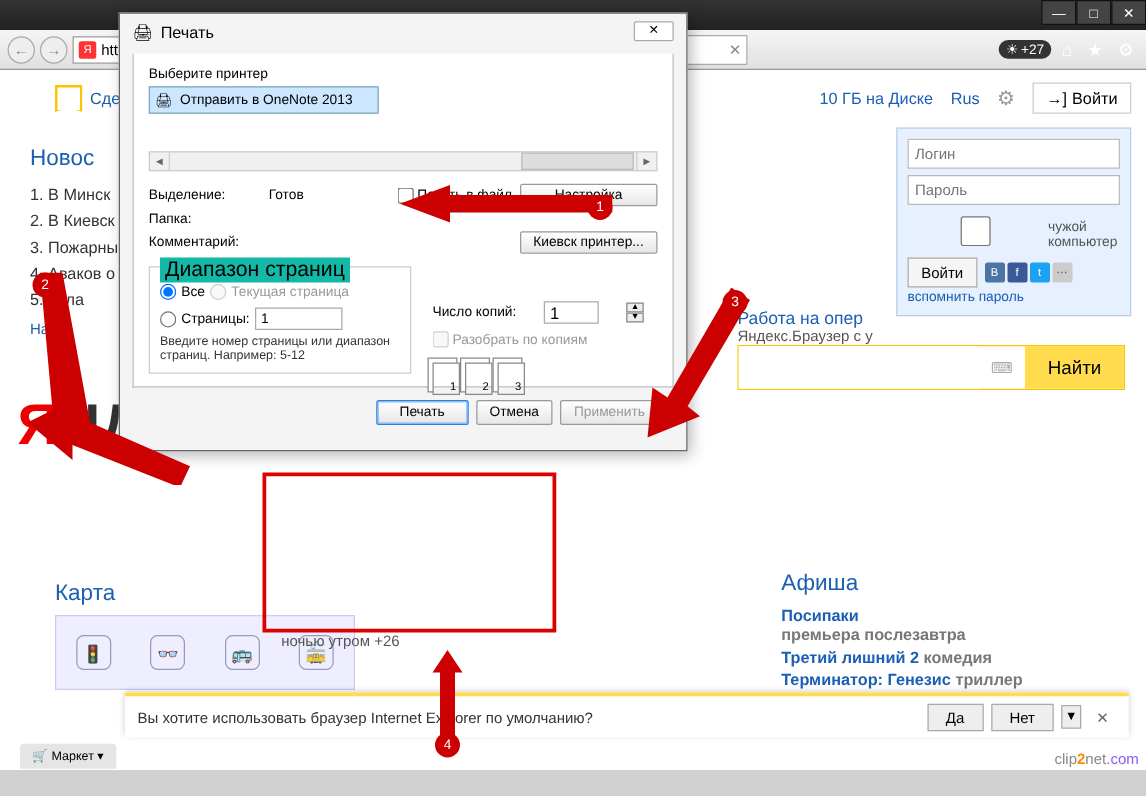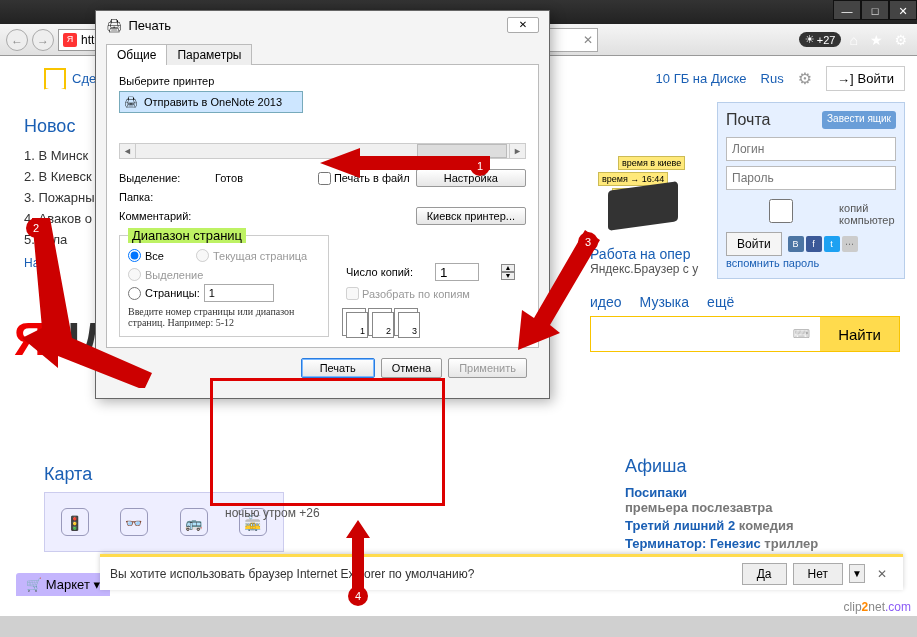--- a/index.html
+++ b/index.html
@@ -61,21 +61,21 @@
 .afisha .item { margin: 3px 0; font-size: 13px; font-weight: bold; }
 .afisha .item a { color: #1a5fb4; text-decoration: none; }
 .afisha .item span { color: #777; }
 
 .karta-h { position: absolute; left: 44px; top: 408px; font-size: 18px; color: #1a5fb4; font-weight: normal; }
 .map { position: absolute; left: 44px; top: 436px; width: 240px; height: 60px; background: #eef; border: 1px solid #cce; display: flex; align-items: center; justify-content: space-around; }
 .map span { width: 28px; height: 28px; border: 1px solid #99b; border-radius: 6px; text-align: center; line-height: 28px; font-size: 14px; }
 
 .under-dialog { position: absolute; left: 225px; top: 450px; color: #555; font-size: 12px; }
 
-.market { position: absolute; left: 16px; bottom: 20px; background: #c4b5fd; padding: 4px 10px; border-radius: 3px 3px 0 0; font-size: 13px; }
+.market { position: absolute; left: 16px; bottom: 1px; background: #e5e5e5; padding: 4px 10px; border-radius: 3px 3px 0 0; font-size: 10px; }
 
 .ie-bar { position: absolute; left: 100px; right: 14px; bottom: 26px; height: 36px; background: #fff; border-top: 3px solid #ffdb4d; box-shadow: 0 -1px 5px rgba(0,0,0,.2); display: flex; align-items: center; padding: 0 10px; gap: 6px; }
 .ie-bar .q { flex: 1; font-size: 12px; color: #333; }
 .ie-bar button { border: 1px solid #aaa; background: #eee; padding: 3px 14px; font-size: 12px; }
 .ie-bar .dd { width: 16px; border: 1px solid #aaa; background: #eee; text-align: center; padding: 3px 0; font-size: 10px; }
 .ie-bar .x { color: #666; padding: 0 6px; }
 
 .watermark { position: absolute; right: 6px; bottom: 2px; font-size: 12px; color: #888; }
 .watermark b { color: #f80; }
 
@@ -95,26 +95,26 @@
 .scroll-strip .thumb { position: absolute; right: 18px; top: 0; width: 90px; height: 100%; background: #ddd; border: 1px solid #bbb; }
 .scroll-strip .arr { position: absolute; top: 0; width: 16px; height: 100%; text-align: center; font-size: 9px; line-height: 15px; color: #666; }
 .scroll-strip .arr.l { left: 0; border-right: 1px solid #ccc; }
 .scroll-strip .arr.r { right: 0; border-left: 1px solid #ccc; }
 .status-grid { display: grid; grid-template-columns: 90px 1fr auto auto; gap: 4px 6px; font-size: 11px; align-items: center; }
 .chk { display: flex; align-items: center; gap: 3px; font-size: 11px; }
 .dlg-btn { border: 1px solid #999; background: linear-gradient(#fff,#e6e6e6); padding: 2px 10px; font-size: 11px; border-radius: 2px; }
 .hl-blue { border: 1px solid #2a7de1 !important; box-shadow: 0 0 0 1px #7ab8ff inset; }
 
 .groupbox { border: 1px solid #ccc; position: relative; padding: 10px 8px 8px; margin-top: 10px; font-size: 11px; }
-.groupbox legend { position: absolute; top: -8px; left: 8px; background: #bef264; padding: 0 4px; font-size: 13px; }
+.groupbox legend { position: absolute; top: -8px; left: 8px; background: #14b8a6; padding: 0 4px; font-size: 17px; }
 .range-row { display: flex; align-items: center; gap: 4px; margin: 3px 0; }
 .range-row input[type=radio] { margin: 0; }
 .range-row.dim { color: #999; }
 .pages-input { width: 70px; height: 18px; border: 1px solid #aaa; padding: 0 4px; font-size: 11px; }
-.hint { font-size: 10px; color: #333; margin-top: 4px; font-family: Liberation Serif, serif; }
+.hint { font-size: 10px; color: #333; margin-top: 4px; }
 
 .copies { position: absolute; right: 22px; top: 198px; width: 170px; font-size: 11px; }
 .copies .row { display: flex; align-items: center; gap: 22px; }
 .copies input.num { width: 44px; height: 18px; border: 1px solid #aaa; text-align: left; padding: 0 4px; }
 .spin { width: 14px; display: flex; flex-direction: column; }
 .spin b { height: 8px; border: 1px solid #888; background: #eee; font-size: 7px; text-align: center; line-height: 6px; }
 .collate-ico { display: flex; gap: 4px; margin-top: 12px; }
 .collate-ico .pg { width: 22px; height: 26px; border: 1px solid #888; position: relative; font-size: 9px; display: flex; align-items: flex-end; justify-content: flex-end; padding: 0 2px 1px 0; box-shadow: -3px -3px 0 #fff, -3px -3px 0 1px #888; }
 
 .dlg-footer { display: flex; justify-content: flex-end; gap: 6px; padding: 10px 12px; }
@@ -167,29 +167,25 @@
       <span style="width:22px;height:22px;border:2px solid #f9c400;clip-path:polygon(50% 0,100% 0,100% 100%,50% 85%,0 100%,0 0)"></span>
       <span style="color:#1a5fb4">Сде</span>
     </span>
     <a>10 ГБ на Диске</a>
     <a>Rus</a>
     <span class="gear">⚙</span>
     <button class="login-btn">→] <span>Войти</span></button>
   </div>
 
   <div class="pochta">
-    <h3>
-        <span>Почта</span>
-        <span class="zavesti">Завести ящик</span>
-      </h3>
     <input placeholder="Логин" style="">
     <input type="password" placeholder="Пароль" style="">
     <label>
         <input type="checkbox" style=""> 
-        <span>копий компьютер</span>
+        <span>чужой компьютер</span>
       </label>
     <div style="display:flex;gap:6px;align-items:center">
       <button class="vojti">Войти</button>
       <div class="social">
         <i>B</i>
         <i style="background:#3b5998">f</i>
         <i style="background:#1da1f2">t</i>
         <i style="background:#ccc;color:#555">⋯</i>
       </div>
     </div>
@@ -203,35 +199,24 @@
       <li>В Киевск</li>
       <li>Пожарны</li>
       <li>Аваков о</li>
       <li>ерла</li>
     </ol>
     <div class="hash">На</div>
   </div>
 
   <div class="logo"><b>Я</b>НД</div>
 
-  <div class="phone-img">
-    <div class="lbl" style="top:0;left:20px">время в киеве</div>
-    <div class="lbl" style="top:16px;left:0">время → 16:44</div>
-    <div class="lbl" style="top:32px;left:14px">время</div>
-    <div style="position:absolute;bottom:0;left:10px;width:70px;height:40px;background:#333;border-radius:4px;transform:skewY(-8deg)"></div>
-  </div>
 
   <div class="mid-col">
     <a class="opera">Работа на опер</a>
     <div class="sub">Яндекс.Браузер с у</div>
-    <div class="tabs-row">
-      <a>идео</a>
-      <a>Музыка</a>
-      <a>ещё</a>
-    </div>
     <div class="search-box">
       <input style="">
       <span class="kbd">⌨</span>
       <button>Найти</button>
     </div>
   </div>
 
   <h2 class="karta-h">Карта</h2>
   <div class="map">
     <span>🚦</span>
@@ -266,24 +251,20 @@
 
 <div class="dialog">
   <div class="dlg-title">
     <div class="t">
         <span>🖨</span>
         <span>Печать</span>
       </div>
     <div class="dlg-x">✕</div>
   </div>
   <div class="dlg-body">
-    <div class="dlg-tabs">
-      <div class="dlg-tab">Общие</div>
-      <div class="dlg-tab inactive">Параметры</div>
-    </div>
     <div class="dlg-content" style="position:relative">
       <div class="printer-label">Выберите принтер</div>
       <div class="printer-row">
         <span>🖨</span>
         <span>Отправить в OneNote 2013</span>
       </div>
       <div class="scroll-strip">
         <div class="arr l">◄</div>
           <div class="thumb"></div>
           <div class="arr r">►</div>
@@ -302,34 +283,30 @@
           <span></span>
         <span>Комментарий:</span>
           <span></span>
           <span></span>
         <button class="dlg-btn">Киевск принтер...</button>
       </div>
 
       <div style="display:flex;gap:10px">
         <div class="groupbox" style="flex:0 0 210px">
           <legend>Диапазон страниц</legend>
-          <div style="display:flex;gap:32px">
+          <div style="display:flex;gap:4px">
             <label class="range-row">
                 <input type="radio" checked="" style=""> 
                 <span>Все</span>
               </label>
             <label class="range-row dim">
                 <input type="radio" disabled="" style=""> 
                 <span>Текущая страница</span>
               </label>
           </div>
-          <label class="range-row dim">
-              <input type="radio" disabled="" style=""> 
-              <span>Выделение</span>
-            </label>
           <div class="range-row">
             <label style="display:flex;gap:4px;align-items:center">
                 <input type="radio" style=""> 
                 <span>Страницы:</span>
               </label>
             <input class="pages-input" value="1" style="">
           </div>
           <div class="hint">Введите номер страницы или диапазон страниц. Например: 5-12</div>
         </div>
         <div style="flex:1"></div>

